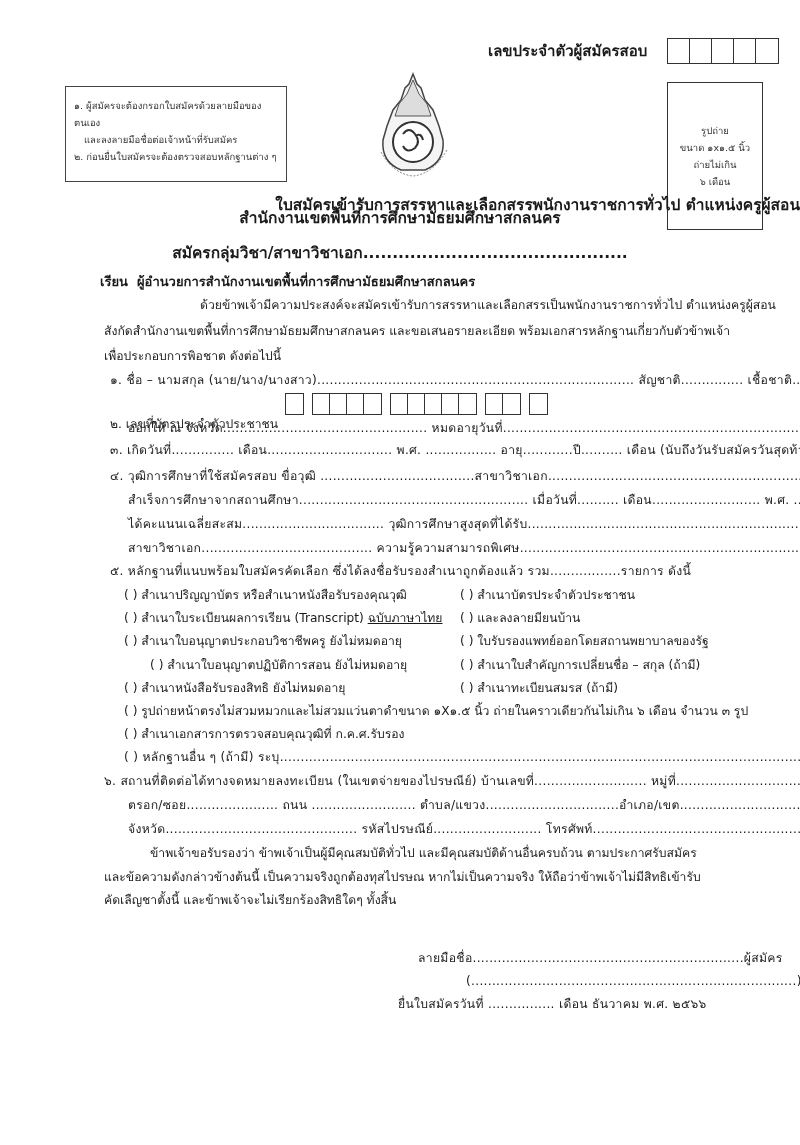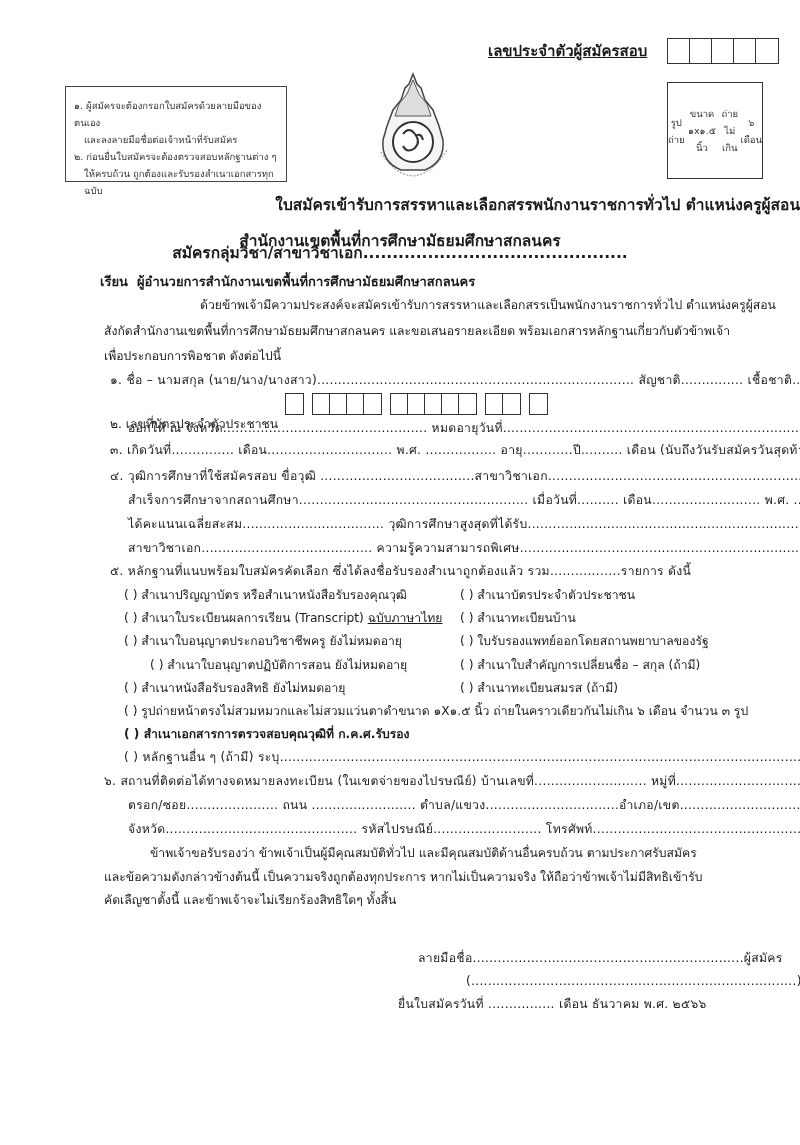--- a/index.html
+++ b/index.html
@@ -1,28 +1,28 @@
 <!DOCTYPE html>
 <html><head>
 <meta charset="utf-8">
 <style>
   html, body { margin:0; padding:0; background:#ffffff; }
   body { width:800px; height:1145px; position:relative; overflow:hidden;
          font-family:"DejaVu Sans", "Liberation Sans", sans-serif; color:#1a1a1a; }
   .abs { position:absolute; }
   .appno { left:488px; top:37px; height:28px; display:flex; align-items:center; }
-  .appno-label { font-size:15px; font-weight:bold; margin-right:20px; white-space:nowrap;text-decoration:underline; }
+  .appno-label { font-size:15px; font-weight:bold; margin-right:20px; white-space:nowrap; }
   .boxrow { display:flex; border:1.5px solid #333; }
   .boxrow .cell { width:22px; height:24px; border-right:1.2px solid #333; box-sizing:border-box; }
   .boxrow .cell:last-child { border-right:none; }
   .notes { left:65px; top:86px; width:222px; height:96px; border:1.5px solid #444;
            box-sizing:border-box; padding:10px 6px 6px 8px; font-size:9.5px; line-height:17px; color:#333; }
   .notes .ind { padding-left:10px; }
-  .photo { left:667px; top:82px; width:96px; height:97px; border:1.5px solid #333; box-sizing:border-box;
-           display:flex; flex-direction:row; justify-content:center; align-items:center;
+  .photo { left:667px; top:82px; width:96px; height:148px; border:1.5px solid #333; box-sizing:border-box;
+           display:flex; flex-direction:column; justify-content:center; align-items:center;
            font-size:9.5px; line-height:17px; color:#333; text-align:center; }
   .logo { left:363px; top:70px; width:100px; height:110px; }
   .title { left:0; width:800px; text-align:center; font-weight:bold; font-size:15.5px; }
   .line { position:absolute; font-size:12.2px; white-space:nowrap; line-height:20px; }
   .bold { font-weight:bold; }
   .dots { letter-spacing:0.3px; }
   .u { text-decoration:underline; }
   .idboxes { position:absolute; display:flex; gap:8px; }
   .idg { display:flex; border:1.3px solid #333; }
   .idg .cell { width:17px; height:20px; border-right:1.1px solid #333; box-sizing:border-box; }
@@ -39,42 +39,41 @@
     <div class="cell"></div>
     <div class="cell"></div>
     <div class="cell"></div>
   </div>
 </div>
 
 <div class="abs notes">
   <div>๑. ผู้สมัครจะต้องกรอกใบสมัครด้วยลายมือของตนเอง</div>
   <div class="ind">และลงลายมือชื่อต่อเจ้าหน้าที่รับสมัคร</div>
   <div>๒. ก่อนยื่นใบสมัครจะต้องตรวจสอบหลักฐานต่าง ๆ</div>
-  <div class="ind">ให้ครบถ้วน ถูกต้องและรับรองสำเนาเอกสารทุกฉบับ</div>
 </div>
 
 <div class="abs logo">
   <svg width="100" height="110" viewBox="0 0 100 110">
     <path d="M50 4 L54 14 L58 18 L62 30 L70 40 L76 56 L80 70 Q82 92 62 100 L38 100 Q18 92 20 70 L24 56 L30 40 L38 30 L42 18 L46 14 Z" fill="#f4f4f4" stroke="#444" stroke-width="1.5"></path>
     <path d="M50 10 L56 24 L64 34 L68 46 L32 46 L36 34 L44 24 Z" fill="#ddd" stroke="#555" stroke-width="1"></path>
     <circle cx="50" cy="72" r="20" fill="#fff" stroke="#333" stroke-width="2"></circle>
     <path d="M40 64 q6 -8 12 0 q6 8 0 14 q-8 6 -12 -2 M52 66 q6 -4 8 4" fill="none" stroke="#333" stroke-width="2"></path>
     <path d="M18 82 Q30 104 50 106 Q70 104 84 80" fill="none" stroke="#666" stroke-width="0.8" stroke-dasharray="2 1.5"></path>
   </svg>
 </div>
 
 <div class="abs photo">
   <div>รูปถ่าย</div>
   <div>ขนาด ๑x๑.๕ นิ้ว</div>
   <div>ถ่ายไม่เกิน</div>
   <div>๖ เดือน</div>
 </div>
 
 <div class="abs title" style="top:192px;text-align:right;">ใบสมัครเข้ารับการสรรหาและเลือกสรรพนักงานราชการทั่วไป ตำแหน่งครูผู้สอน</div>
-<div class="abs title" style="top:228px;">สำนักงานเขตพื้นที่การศึกษามัธยมศึกษาสกลนคร</div>
+<div class="abs title" style="top:205px;">สำนักงานเขตพื้นที่การศึกษามัธยมศึกษาสกลนคร</div>
 <div class="abs title" style="top:240px;">สมัครกลุ่มวิชา/สาขาวิชาเอก.............................................</div>
 
 <div class="line bold" style="left:100px; top:272px; font-size:13px;">
   <span>เรียน</span>&nbsp;&nbsp;<span>ผู้อำนวยการสำนักงานเขตพื้นที่การศึกษามัธยมศึกษาสกลนคร</span>
 </div>
 
 <div class="line" style="left:200px; top:295px;">ด้วยข้าพเจ้ามีความประสงค์จะสมัครเข้ารับการสรรหาและเลือกสรรเป็นพนักงานราชการทั่วไป ตำแหน่งครูผู้สอน</div>
 <div class="line" style="left:104px; top:321px;">สังกัดสำนักงานเขตพื้นที่การศึกษามัธยมศึกษาสกลนคร และขอเสนอรายละเอียด พร้อมเอกสารหลักฐานเกี่ยวกับตัวข้าพเจ้า</div>
 <div class="line" style="left:104px; top:346px;">เพื่อประกอบการพิอชาต ดังต่อไปนี้</div>
 
@@ -113,32 +112,32 @@
 <div class="line dots" style="left:128px; top:538px;">สาขาวิชาเอก......................................... ความรู้ความสามารถพิเศษ.................................................................................</div>
 <div class="line dots" style="left:110px; top:561px;">๕. หลักฐานที่แนบพร้อมใบสมัครคัดเลือก ซึ่งได้ลงชื่อรับรองสำเนาถูกต้องแล้ว รวม.................รายการ ดังนี้</div>
 
 <div class="line" style="left:124px; top:585px;">( ) สำเนาปริญญาบัตร หรือสำเนาหนังสือรับรองคุณวุฒิ</div>
 <div class="line" style="left:124px; top:608px;"><span>( ) สำเนาใบระเบียนผลการเรียน (Transcript)</span> <span class="u">ฉบับภาษาไทย</span></div>
 <div class="line" style="left:124px; top:631px;">( ) สำเนาใบอนุญาตประกอบวิชาชีพครู ยังไม่หมดอายุ</div>
 <div class="line" style="left:124px; top:655px;margin-left:26px;">( ) สำเนาใบอนุญาตปฏิบัติการสอน ยังไม่หมดอายุ</div>
 <div class="line" style="left:124px; top:678px;">( ) สำเนาหนังสือรับรองสิทธิ ยังไม่หมดอายุ</div>
 
 <div class="line" style="left:460px; top:585px;">( ) สำเนาบัตรประจำตัวประชาชน</div>
-<div class="line" style="left:460px; top:608px;">( ) สำเนาทะเบียนบ้าน</div>
+<div class="line" style="left:460px; top:608px;">( ) และลงลายมียนบ้าน</div>
 <div class="line" style="left:460px; top:631px;">( ) ใบรับรองแพทย์ออกโดยสถานพยาบาลของรัฐ</div>
 <div class="line" style="left:460px; top:655px;">( ) สำเนาใบสำคัญการเปลี่ยนชื่อ – สกุล (ถ้ามี)</div>
 <div class="line" style="left:460px; top:678px;">( ) สำเนาทะเบียนสมรส (ถ้ามี)</div>
 
 <div class="line" style="left:124px; top:701px;">( ) รูปถ่ายหน้าตรงไม่สวมหมวกและไม่สวมแว่นตาดำขนาด ๑X๑.๕ นิ้ว ถ่ายในคราวเดียวกันไม่เกิน ๖ เดือน จำนวน ๓ รูป</div>
-<div class="line" style="left:124px; top:724px;font-weight:bold;">( ) สำเนาเอกสารการตรวจสอบคุณวุฒิที่ ก.ค.ศ.รับรอง</div>
+<div class="line" style="left:124px; top:724px;">( ) สำเนาเอกสารการตรวจสอบคุณวุฒิที่ ก.ค.ศ.รับรอง</div>
 <div class="line dots" style="left:124px; top:747px;">( )  หลักฐานอื่น ๆ (ถ้ามี) ระบุ...............................................................................................................................</div>
 
 <div class="line dots" style="left:104px; top:771px;">๖. สถานที่ติดต่อได้ทางจดหมายลงทะเบียน (ในเขตจ่ายของไปรษณีย์) บ้านเลขที่........................... หมู่ที่.................................</div>
 <div class="line dots" style="left:128px; top:795px;">ตรอก/ซอย...................... ถนน ......................... ตำบล/แขวง................................อำเภอ/เขต.............................................</div>
 <div class="line dots" style="left:128px; top:819px;">จังหวัด.............................................. รหัสไปรษณีย์.......................... โทรศัพท์...............................................................</div>
 
 <div class="line" style="left:150px; top:843px;">ข้าพเจ้าขอรับรองว่า ข้าพเจ้าเป็นผู้มีคุณสมบัติทั่วไป และมีคุณสมบัติด้านอื่นครบถ้วน ตามประกาศรับสมัคร</div>
-<div class="line" style="left:104px; top:867px;">และข้อความดังกล่าวข้างต้นนี้ เป็นความจริงถูกต้องทุกประการ หากไม่เป็นความจริง ให้ถือว่าข้าพเจ้าไม่มีสิทธิเข้ารับ</div>
+<div class="line" style="left:104px; top:867px;">และข้อความดังกล่าวข้างต้นนี้ เป็นความจริงถูกต้องทุสไปรษณ หากไม่เป็นความจริง ให้ถือว่าข้าพเจ้าไม่มีสิทธิเข้ารับ</div>
 <div class="line" style="left:104px; top:890px;">คัดเลืญชาตั้งนี้ และข้าพเจ้าจะไม่เรียกร้องสิทธิใดๆ ทั้งสิ้น</div>
 
 <div class="line dots" style="left:418px; top:948px;">ลายมือชื่อ.................................................................ผู้สมัคร</div>
 <div class="line dots" style="left:466px; top:971px;">(..............................................................................)</div>
 <div class="line dots" style="left:398px; top:994px;">ยื่นใบสมัครวันที่ ................ เดือน ธันวาคม พ.ศ. ๒๕๖๖</div>
 
 </body></html>

